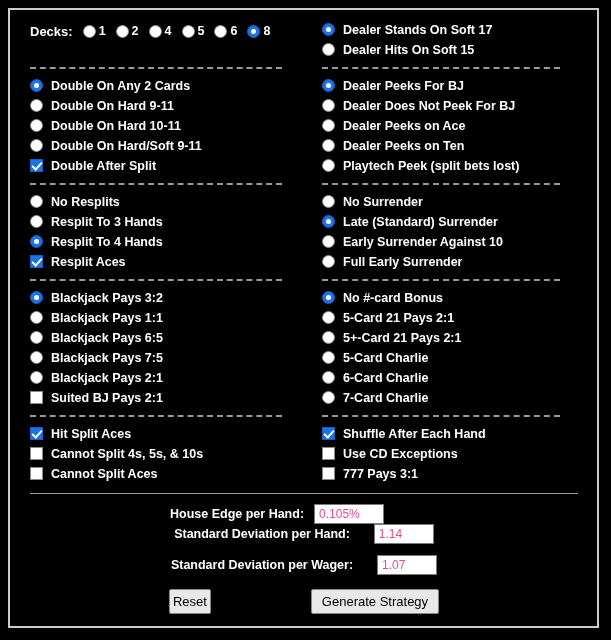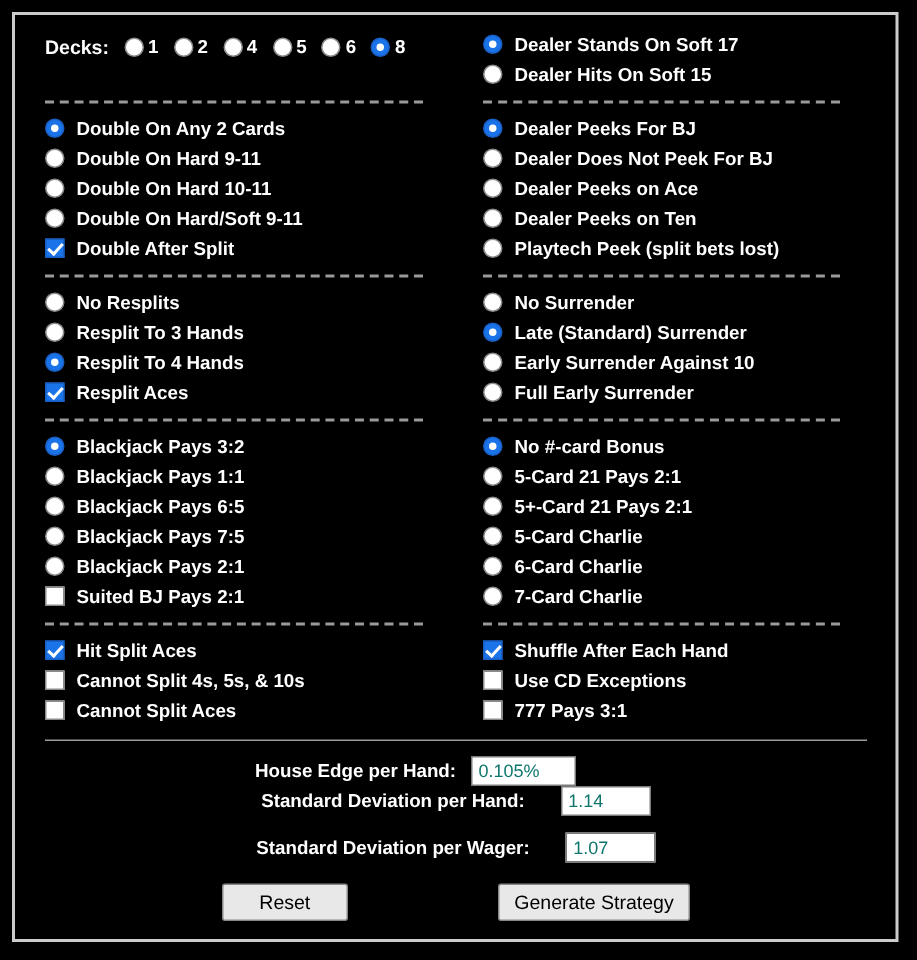--- a/index.html
+++ b/index.html
@@ -144,21 +144,21 @@
   }
   .stat-label {
     color: #ffffff;
     font-size: 12.5px;
     font-weight: bold;
     white-space: nowrap;
   }
   .stat-box {
     background: #ffffff;
     border: 1px solid #7a7a7a;
-    color: #0f766e;
+    color: #ec4899;
     font-size: 12px;
     font-family: "Liberation Sans", sans-serif;
     padding: 2px 4px;
     box-sizing: border-box;
     height: 20px;
     line-height: 15px;
   }
   .sb-1 { width: 70px; margin-left: 10px; }
   .sb-2 { width: 60px; margin-left: 24px; }
   .stat-left { width: 268px; display: flex; align-items: center; }
@@ -169,21 +169,21 @@
     justify-content: center;
     gap: 100px;
     margin-top: 14px;
   }
   .btn {
     background: #e8e8e8;
     border: 1px solid #888888;
     border-radius: 2px;
     color: #000000;
     font-size: 13px;
-    padding: 4px 24px;
+    padding: 4px 3px;
     font-family: "Liberation Sans", sans-serif;
     cursor: pointer;
   }
   .btn-gen { padding: 0 10px; }
 </style>
 </head>
 <body>
 
 <div class="frame">
  <div class="inner">

